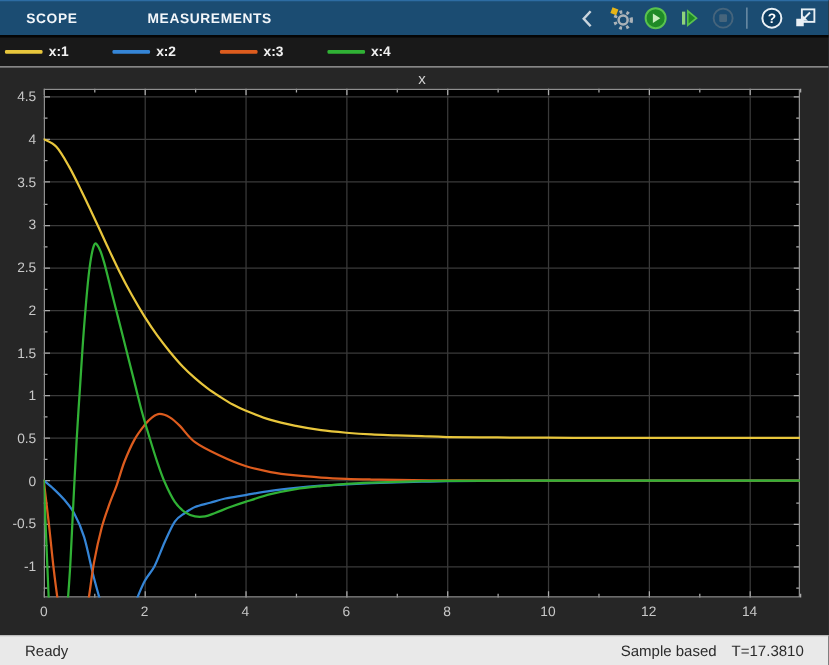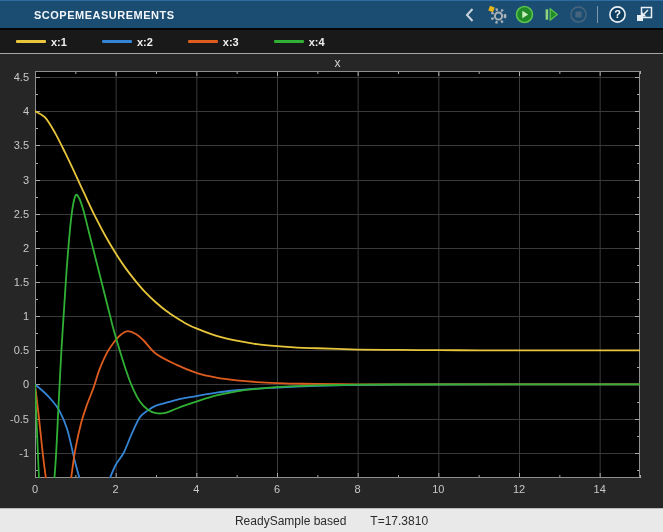--- a/index.html
+++ b/index.html
@@ -2,45 +2,45 @@
 <html><head>
 <meta charset="utf-8">
 <style>
   * { margin:0; padding:0; box-sizing:border-box; }
   body { font-family:"Liberation Sans", sans-serif; background:#555; }
   .window { position:relative; width:663px; height:532px; overflow:hidden; background:#262626; }
 
   
   .toolstrip { position:absolute; top:0; left:0; right:0; height:28px;
     background:#1b4c72; border-top:1px solid #2d6ca3; display:flex; align-items:center; }
-  .tabs { display:flex; padding-left:34px; }
+  .tabs { display:flex; column-gap:56px; padding-left:21px; }
   .tab { color:#f2f6fa; font-size:11px; font-weight:700; letter-spacing:0.5px; cursor:default; }
   .tools { margin-left:auto; display:flex; align-items:center; column-gap:7px; padding-right:9px; }
   .tool-btn { width:20px; height:20px; display:flex; align-items:center; justify-content:center; }
   .tool-btn.disabled { opacity:0.6; }
   .tool-divider { width:1px; height:17px; background:#7e99b0; margin:0 2px; }
 
   
   .legend-strip { position:absolute; top:28px; left:0; right:0; height:25px;
     background:#191919; border-top:2px solid #050505; display:flex; align-items:center;
-    padding-left:16px; column-gap:12px;gap:35px; }
+    padding-left:4px; column-gap:12px;gap:35px; }
   .legend-item { display:flex; align-items:center; column-gap:5px; }
   .legend-swatch { width:30px; height:3px; border-radius:1px; }
   .legend-label { color:#f0f0f0; font-size:11px; font-weight:700; }
 
   
   .panel { position:absolute; top:53px; left:0; right:0; height:455px;
     background:#262626; border-top:1px solid #a6a6a6; }
   .panel svg { display:block; }
 
   
   .status-bar { position:absolute; left:0; right:0; bottom:0; height:24px;
     background:#e9e9e9; border-top:1px solid #bcbcbc; display:flex; align-items:center;
-    justify-content:center; padding:0 20px; font-size:12px; color:#2b2b2b; }
-  .status-right { display:flex; column-gap:24px; }
+    justify-content:space-between; padding:0 20px; font-size:12px; color:#2b2b2b; }
+  .status-right { display:flex; column-gap:12px; }
 </style>
 </head>
 <body>
 
 <div class="window">
 
   <div class="toolstrip">
     <div class="tabs">
       <div class="tab">SCOPE</div>
       <div class="tab">MEASUREMENTS</div>

